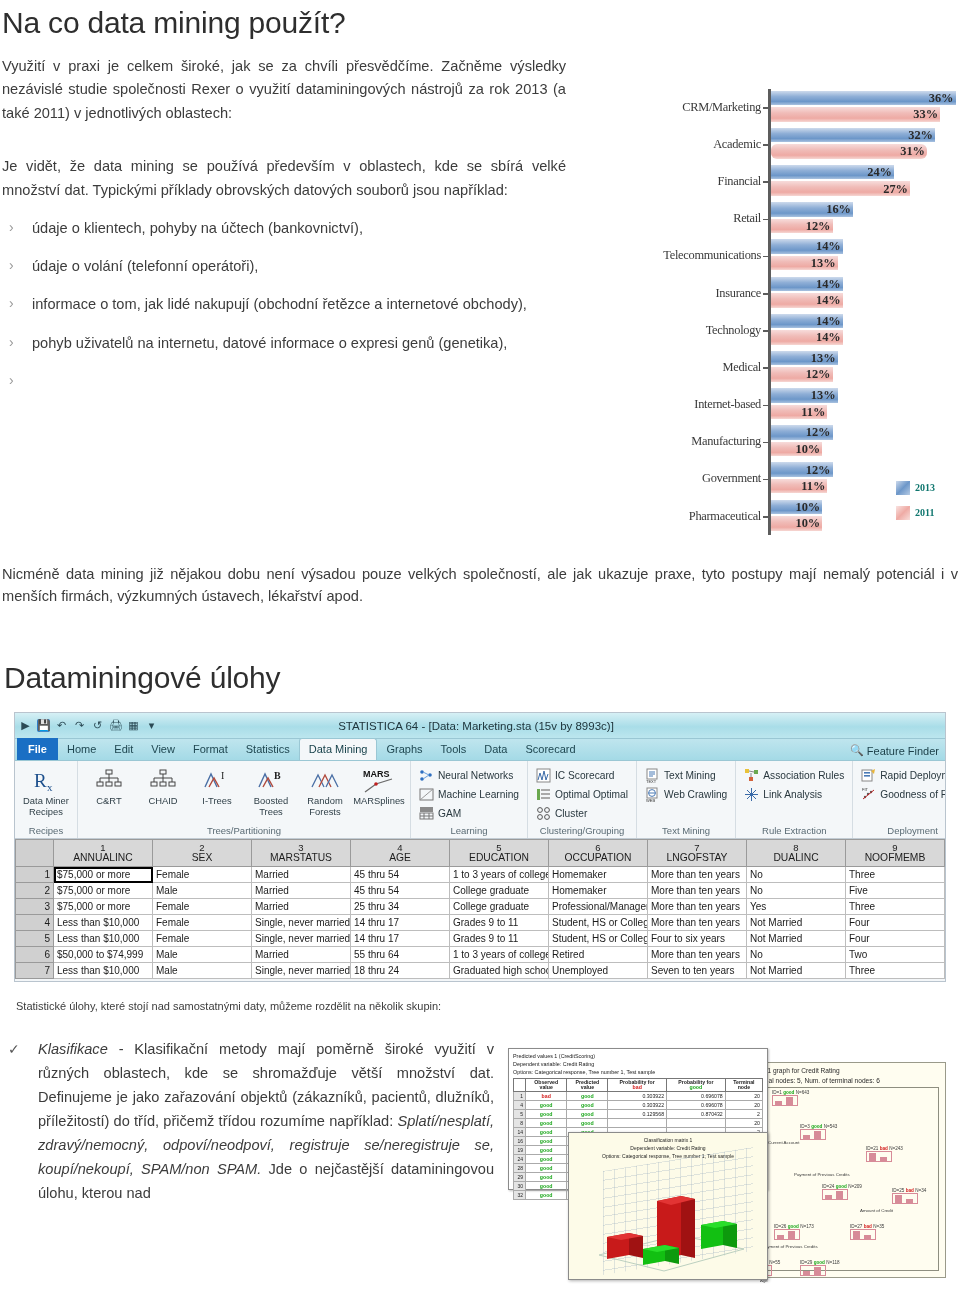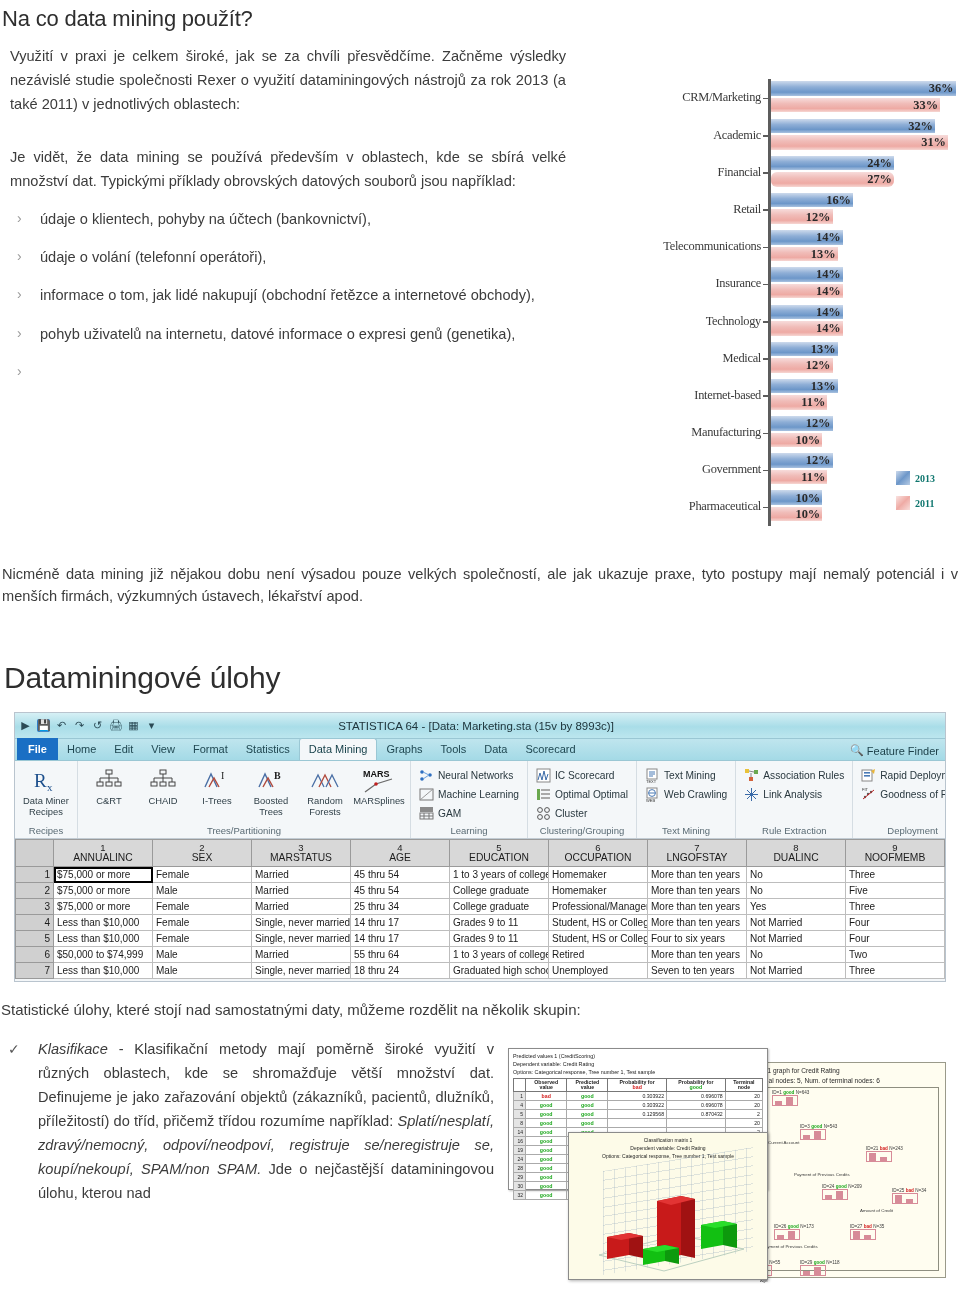--- a/index.html
+++ b/index.html
@@ -9,21 +9,21 @@
     background: #ffffff;
     font-family: "Liberation Sans", sans-serif;
     color: #3b3b3b;
     overflow: hidden;
     position: relative;
   }
   .page { position: relative; width:960px; height:1299px; padding: 0; }
 
   
   .h1 {
-    font-size: 22px;
+    font-size: 30px;
     font-weight: 400;
     color: #2e2e2e;
     letter-spacing: -0.2px;
     margin: 0;
     padding: 6px 0 0 2px;
     line-height: 1.15;
   }
 
   
   .para {
@@ -31,21 +31,21 @@
     line-height: 1.62;
     color: #3c3c3c;
     text-align: justify;
     margin: 0;
   }
 
   
   .top-wrap { position: relative; }
   .intro {
     width: 566px;
-    padding: 14px 0 0 10px;
+    padding: 14px 0 0 2px;
   }
   .intro .lead { text-align: justify; }
   .intro .lead2 { margin-top: 30px; }
 
   ul.bullets { list-style: none; margin: 14px 0 0 0; padding: 0; }
   ul.bullets li {
     position: relative;
     padding-left: 30px;
     margin-bottom: 15px;
     font-size: 14.6px;
@@ -254,22 +254,22 @@
   }
   table.dgrid td.rn {
     background:#d0d0d0; text-align:right; width: 38px;
     border-color:#9a9a9a; font-size:10px;
   }
   table.dgrid th.corner { background:#d0d0d0; width:38px; }
   table.dgrid tr:first-child td:nth-child(2) { outline: 2px solid #000; outline-offset:-2px; }
 
   
   .bot-lead {
-    position: absolute; left: 1px; top: 998px;
-    width: 700px; font-size: 15px; color:#3c3c3c;
+    position: absolute; left: 16px; top: 998px;
+    width: 700px; font-size: 11px; color:#3c3c3c;
   }
   .check-list {
     position: absolute; left: 2px; top: 1038px;
     width: 492px;
     list-style: none; margin:0; padding:0;
   }
   .check-list li {
     position: relative; padding-left: 36px;
     font-size: 14.6px; line-height: 1.64; text-align: justify;
     color:#3c3c3c;
@@ -370,33 +370,33 @@
               </div>
             </div>
           </div>
           <div class="crow">
             <div class="clabel">Academic</div>
             <div class="caxis"></div>
             <div class="cbars">
               <div class="bar b13" style="width: 164px;">
                 <span class="vlab">32%</span>
               </div>
-              <div class="bar b11" style="width: 177px;">
+              <div class="bar b11" style="width: 156px; border-radius: 6px;">
                 <span class="vlab">31%</span>
               </div>
             </div>
           </div>
           <div class="crow">
             <div class="clabel">Financial</div>
             <div class="caxis"></div>
             <div class="cbars">
               <div class="bar b13" style="width: 123px;">
                 <span class="vlab">24%</span>
               </div>
-              <div class="bar b11" style="width: 123px; border-radius: 6px;">
+              <div class="bar b11" style="width: 139px;">
                 <span class="vlab">27%</span>
               </div>
             </div>
           </div>
           <div class="crow">
             <div class="clabel">Retail</div>
             <div class="caxis"></div>
             <div class="cbars">
               <div class="bar b13" style="width: 82px;">
                 <span class="vlab">16%</span>

